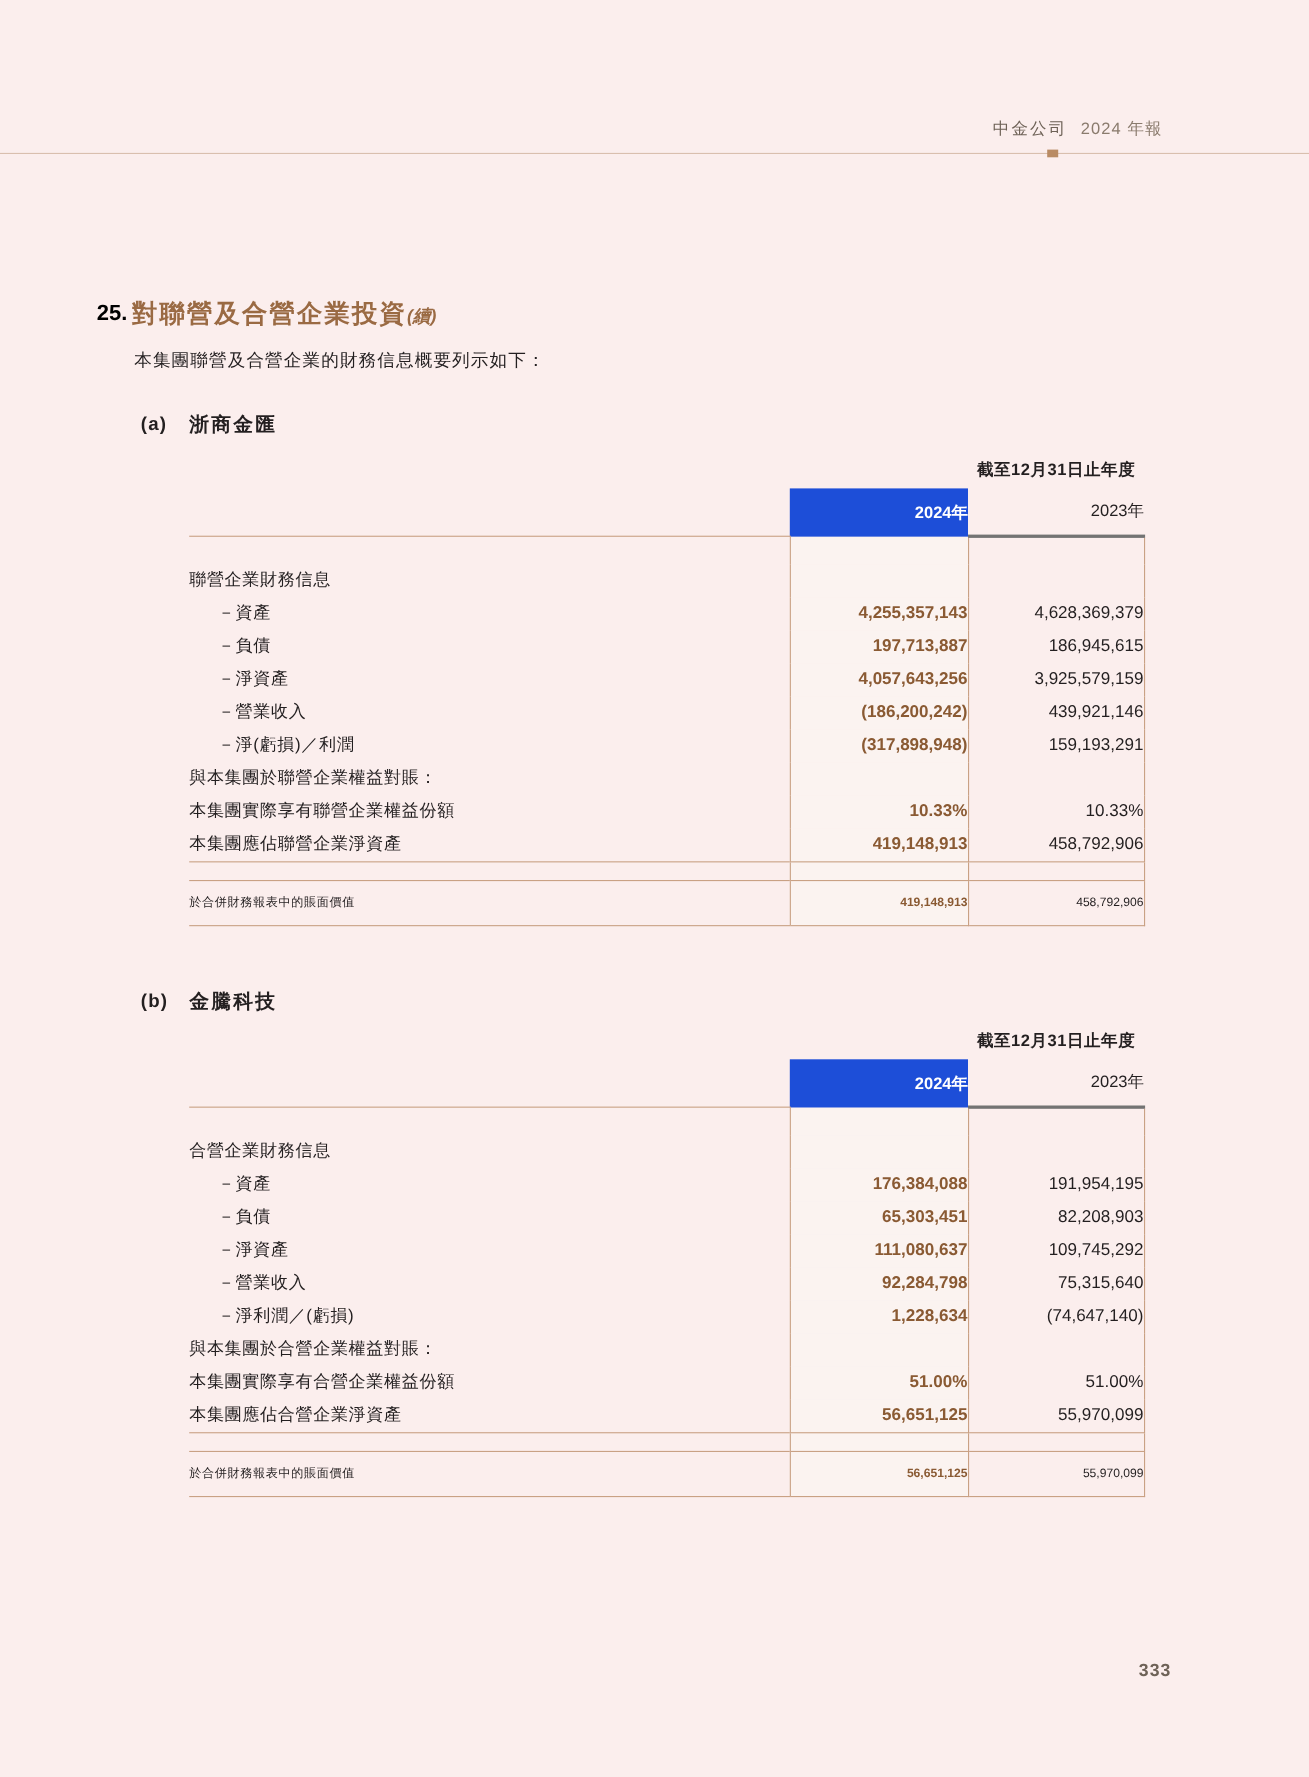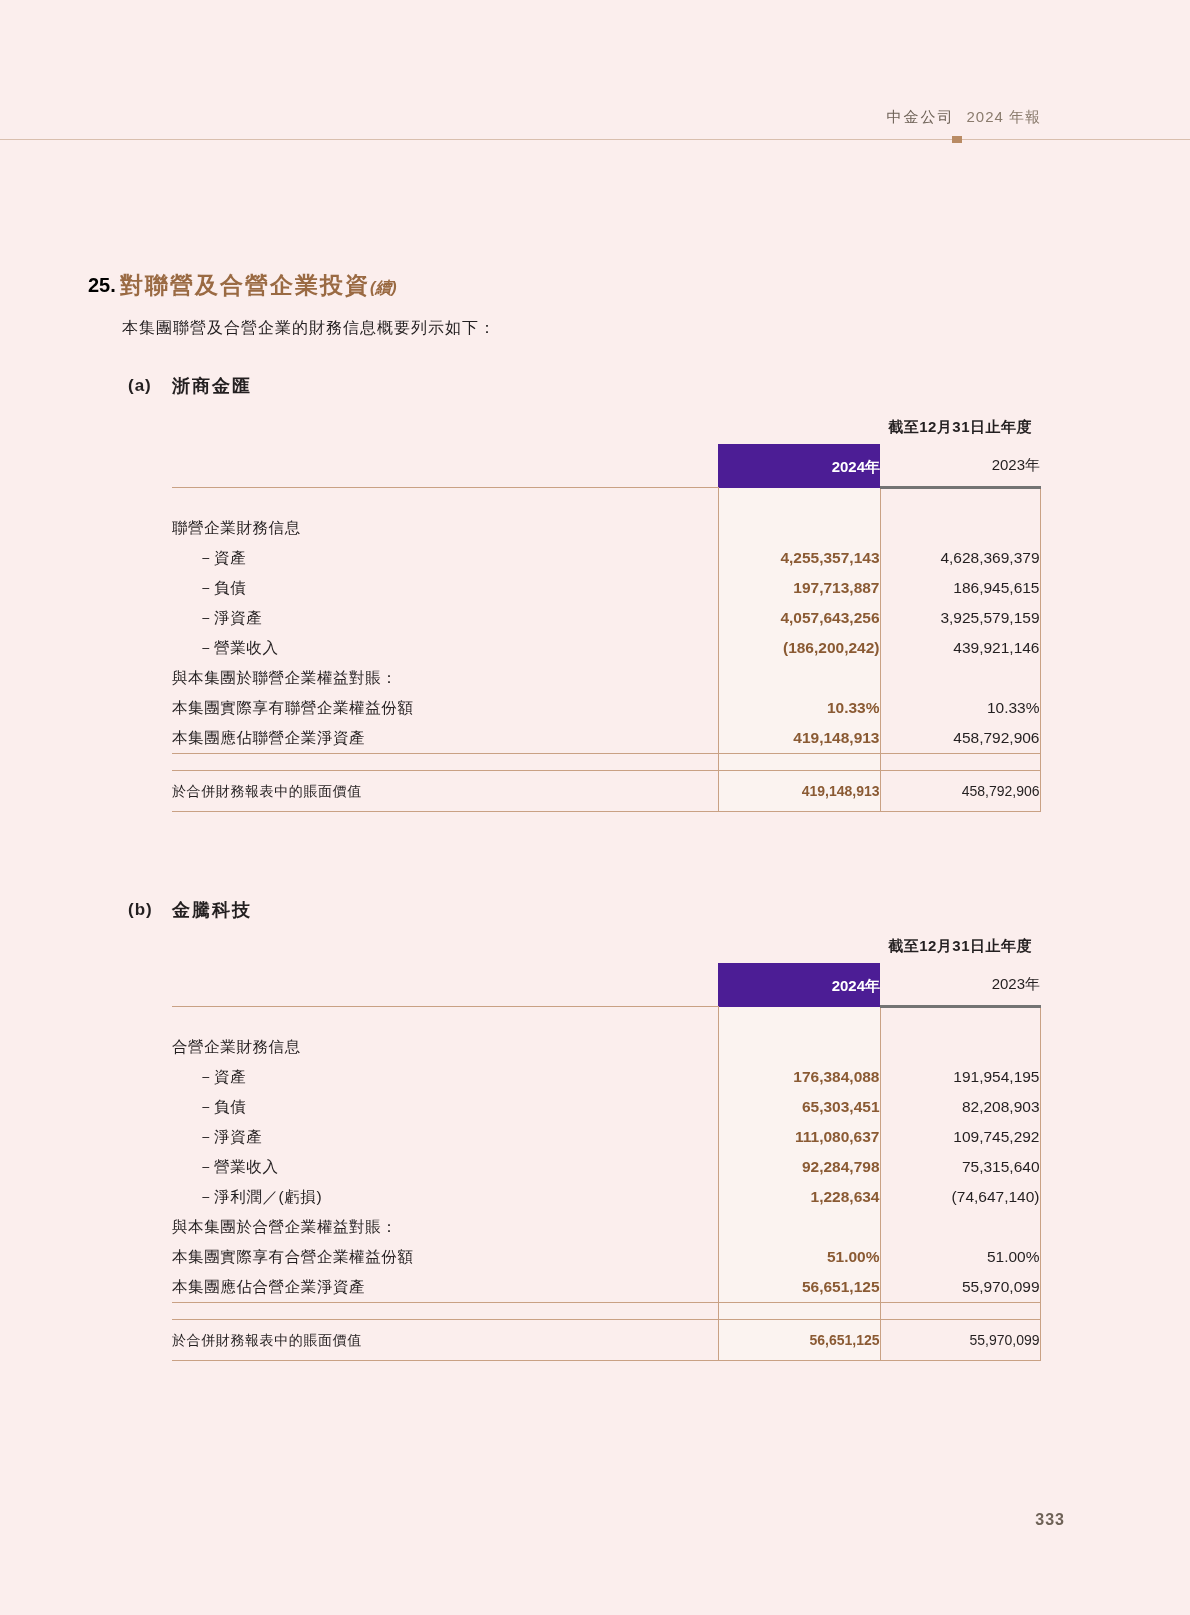--- a/index.html
+++ b/index.html
@@ -21,21 +21,21 @@
     width: 1190px;
     height: 1615px;
     box-sizing: border-box;
   }
 
   
   .header {
     position: absolute;
     top: 108px;
     left: 0;
-    right: 16px;
+    right: 0;
     height: 32px;
   }
   .header-rule {
     position: absolute;
     top: 31px;
     left: 0;
     width: 1190px;
     height: 1px;
     background: #d9bfae;
   }
@@ -152,21 +152,21 @@
     height: 42px;
     font-size: 15px;
     font-weight: bold;
     text-align: right;
     padding-right: 14px;
     white-space: nowrap;
     line-height: 42px;
     vertical-align: middle;
   }
   .yr-row .y1 {
-    background: #4c1d95;
+    background: #1d4ed8;
     color: #ffffff;
     margin-top: 12px;
   }
   .yr-row .y2 {
     color: #231f20;
     font-weight: normal;
     border-bottom: 3px solid #737373;
   }
   .yr-row .lbl {
     border-bottom: 1px solid #c9a184;
@@ -196,21 +196,21 @@
     background: #fbf3f0;
     border-left: 1px solid #c9a184;
     border-right: 1px solid #c9a184;
   }
   td.num.y2 {
     color: #231f20;
     border-right: 1px solid #c9a184;
   }
   tr.spacer td { height: 24px; line-height: 24px; }
 
-  tr.total td { height: 40px; line-height: 40px; font-size: 14px; }
+  tr.total td { height: 40px; line-height: 40px; font-size: 11px; }
   tr.total td.y1 { border-top: 1px solid #c9a184; border-bottom: 1px solid #c9a184; }
   tr.total td.y2 { border-top: 1px solid #c9a184; border-bottom: 1px solid #c9a184; }
   tr.total td.label { border-top: 1px solid #c9a184; border-bottom: 1px solid #c9a184; }
 
   tr.gap-pre td { height: 16px; line-height: 16px; }
   tr.gap-pre td.y1 { border-top: 1px solid #c9a184; }
   tr.gap-pre td.y2 { border-top: 1px solid #c9a184; }
   tr.gap-pre td.label { border-top: 1px solid #c9a184; }
 
   .page-no {
@@ -286,20 +286,25 @@
           <td class="label indent">－淨資產</td>
           <td class="num y1">4,057,643,256</td>
           <td class="num y2">3,925,579,159</td>
         </tr>
         <tr>
           <td class="label indent">－營業收入</td>
           <td class="num y1">(186,200,242)</td>
           <td class="num y2">439,921,146</td>
         </tr>
         <tr>
+          <td class="label indent">－淨(虧損)／利潤</td>
+          <td class="num y1">(317,898,948)</td>
+          <td class="num y2">159,193,291</td>
+        </tr>
+        <tr>
           <td class="label">與本集團於聯營企業權益對賬：</td>
           <td class="num y1"></td>
           <td class="num y2"></td>
         </tr>
         <tr>
           <td class="label">本集團實際享有聯營企業權益份額</td>
           <td class="num y1">10.33%</td>
           <td class="num y2">10.33%</td>
         </tr>
         <tr>

